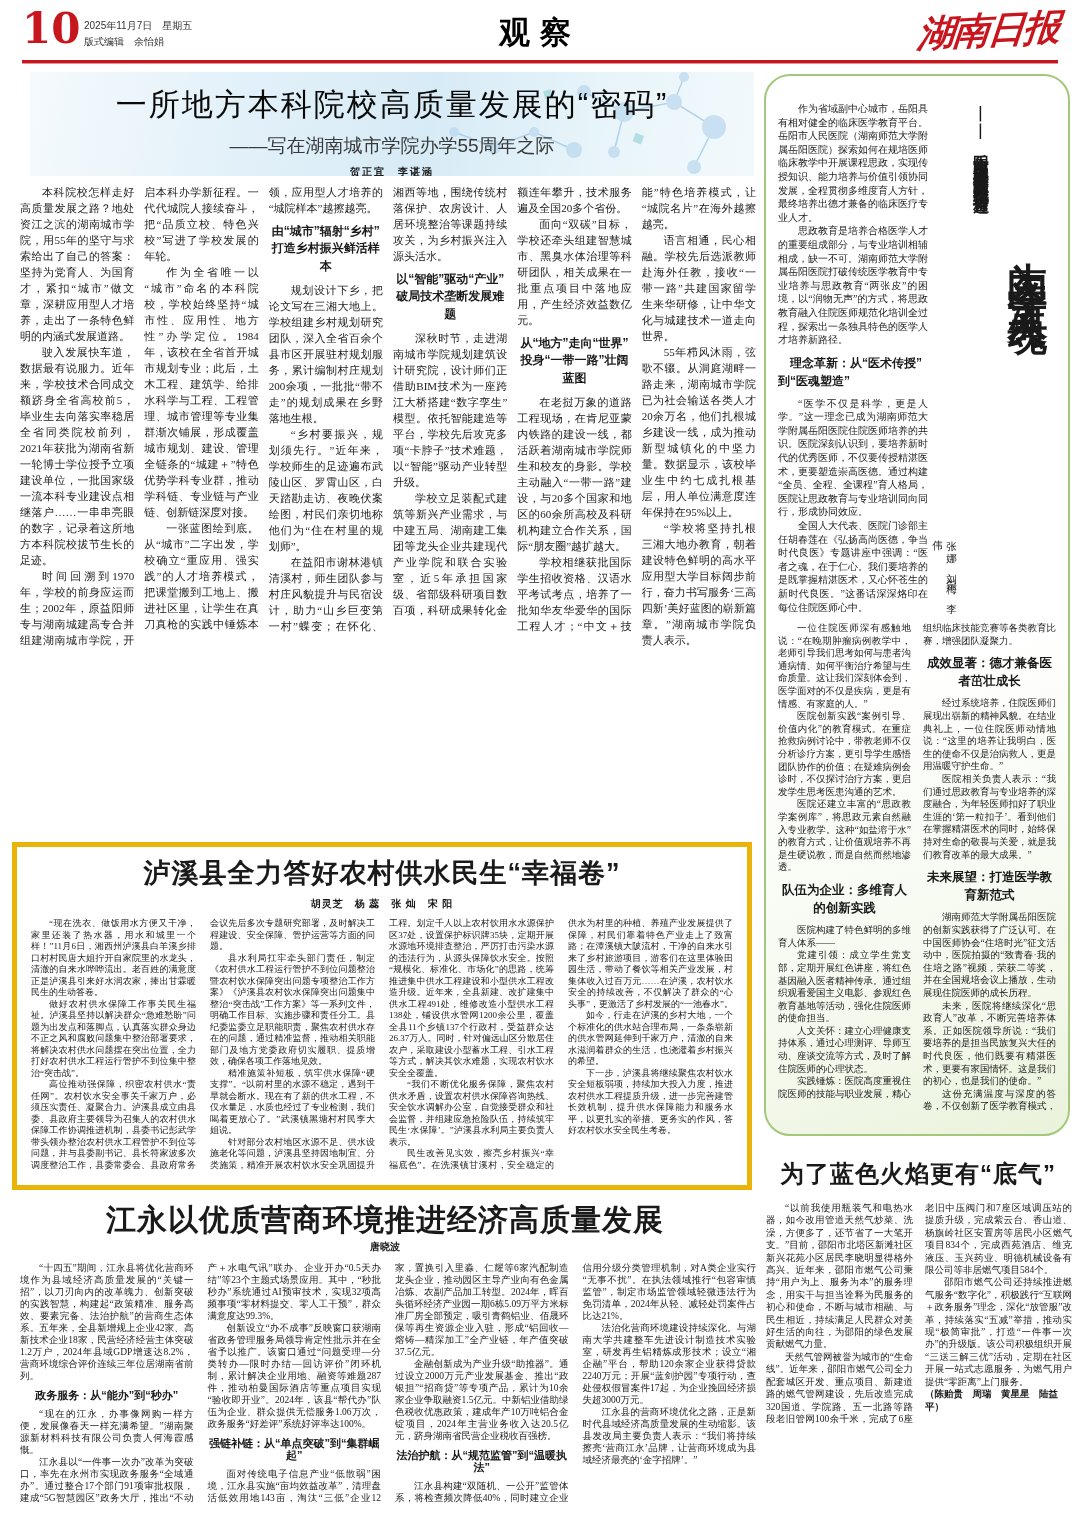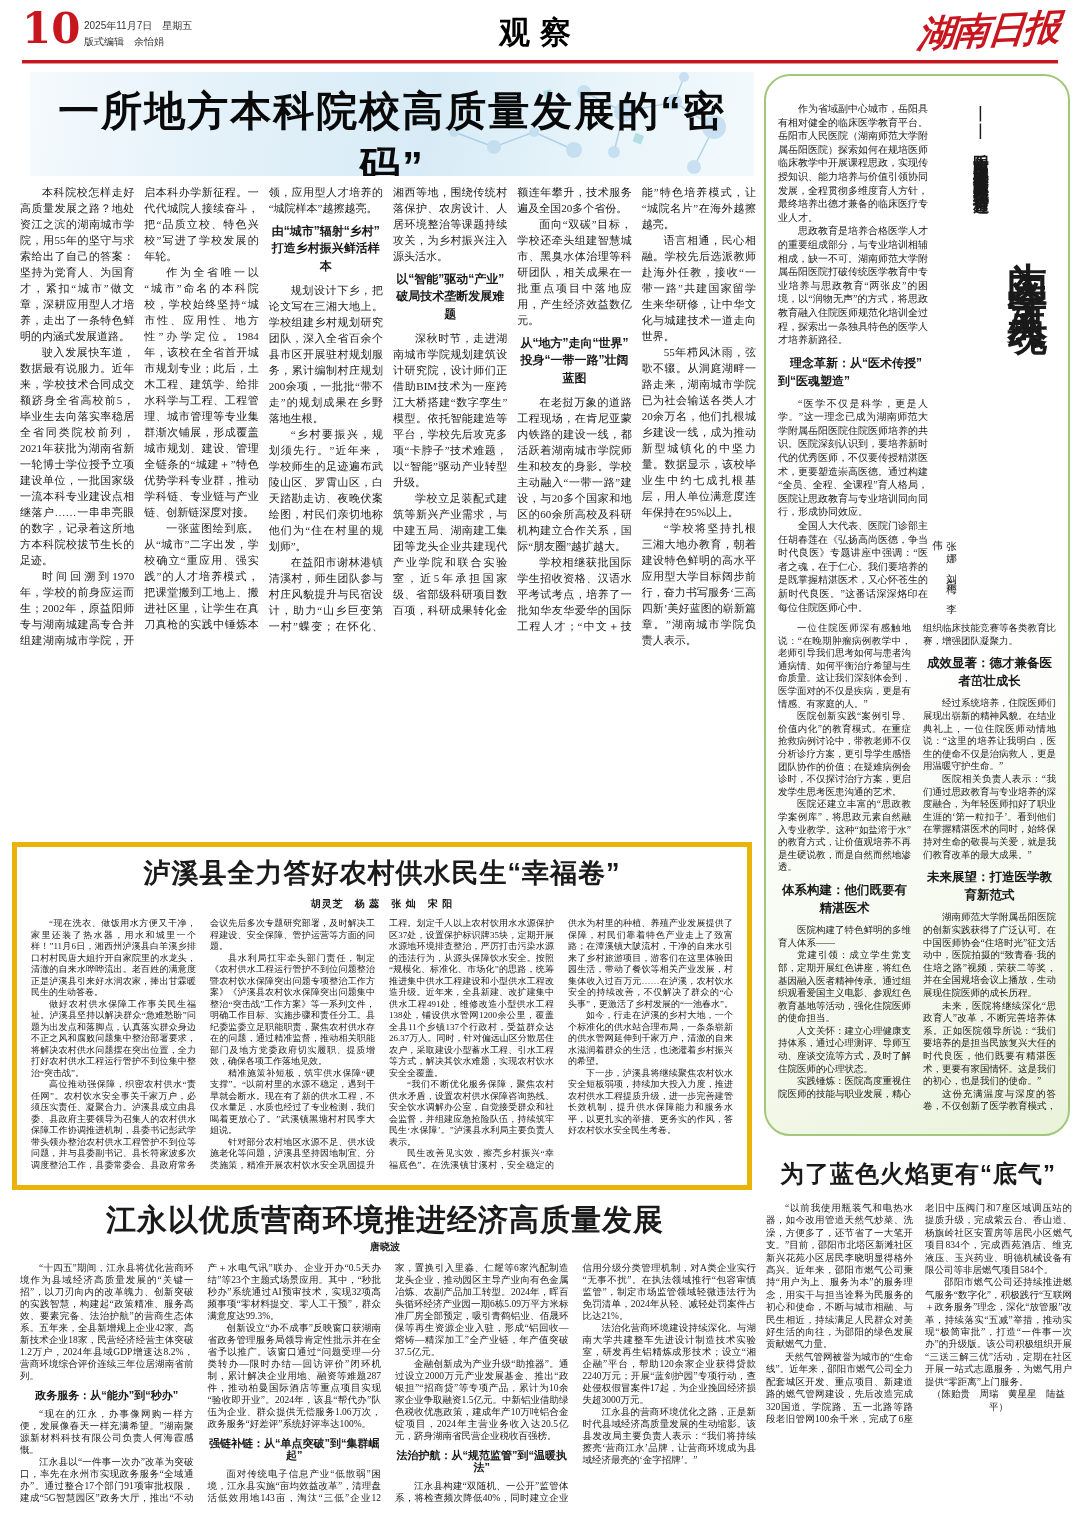--- a/index.html
+++ b/index.html
@@ -13,21 +13,21 @@
   .masthead{ position:absolute; top:12px; left:22px; right:22px; height:46px; }
   .pageno{ position:absolute; left:0; top:-4px; font-size:42px; font-weight:bold; color:#c8161e; font-family:"DejaVu Serif",serif; line-height:1;text-align:right; }
   .mh-meta{ position:absolute; left:62px; top:6px; font-size:10px; color:#333; line-height:1.6; font-family:"Liberation Sans",sans-serif; }
   .mh-section{ position:absolute; left:0; right:0; top:0; text-align:center; font-size:31px; font-weight:900; letter-spacing:10px; font-family:"Liberation Sans",sans-serif; color:#000; }
   .brand{ position:absolute; right:0; top:-6px; font-size:37px; font-weight:bold; font-style:italic; color:#c8161e; transform:skewX(-8deg) rotate(-3deg); letter-spacing:-2px; font-family:"DejaVu Serif",serif; }
   .redline{ position:absolute; top:60px; left:22px; right:22px; height:4px; border-top:3px solid #c8161e; border-bottom:1px solid #e09598; }
   
   .banner{ position:absolute; top:72px; left:30px; width:724px; height:104px; overflow:hidden;
     background:linear-gradient(100deg,#f5fafd 0%,#e3f1f9 28%,#d7ebf6 55%,#e9f5fa 80%,#f2f9fc 100%); }
   .banner svg{ position:absolute; right:0; top:0; height:104px; opacity:.75; }
-  .banner h1{ position:relative; margin-top:12px; text-align:center; font-size:41px; font-weight:700; letter-spacing:2px; font-family:"Liberation Sans",sans-serif; color:#0a0a0a; }
+  .banner h1{ position:relative; margin-top:12px; text-align:center; font-size:31px; font-weight:400; letter-spacing:2px; font-family:"Liberation Sans",sans-serif; color:#0a0a0a; }
   .banner .sub{ position:relative; margin-top:7px; text-align:center; font-size:19px; color:#3a3a3a; font-family:"Liberation Sans",sans-serif; }
   .banner .by{ position:relative; margin-top:6px; text-align:center; font-size:10px; font-weight:bold; letter-spacing:2px; }
   
   .para{ margin:0; text-indent:2em; text-align:justify; }
   .colhead{ text-indent:0; text-align:center; font-weight:bold; font-family:"Liberation Sans",sans-serif; margin:7px 0; }
   
   .lead-body{ position:absolute; top:184px; left:20px; width:736px; height:650px; overflow:hidden;
     column-count:6; column-gap:10px; font-size:11px; line-height:16px; }
   .lead-body .colhead{ font-size:12px; line-height:1.45; }
   
@@ -51,21 +51,21 @@
   .gb-vert{ flex:1; writing-mode:vertical-rl; height:502px; padding-left:2px; }
   .gb-title{ font-size:40px; font-weight:900; letter-spacing:9px; padding-top:128px; font-family:"DejaVu Serif",serif; margin-left:10px; }
   .gb-kicker{ font-size:15.5px; font-weight:bold; letter-spacing:2px; padding-top:4px; margin-left:12px; font-family:"Liberation Sans",sans-serif; }
   .gb-authors{ font-size:10.5px; letter-spacing:5px; padding-top:430px; color:#222; }
   .gb-bottom{ margin-top:8px; height:500px; overflow:hidden; column-count:2; column-gap:12px; font-size:9.5px; line-height:12.6px; }
   .gb-bottom .colhead{ font-size:12.5px; line-height:1.45; }
   
   .gas-head{ position:absolute; top:1158px; left:764px; width:308px; text-align:center; font-size:24px; font-weight:900; letter-spacing:1px; font-family:"Liberation Sans",sans-serif; }
   .gas-body{ position:absolute; top:1202px; left:766px; width:306px; height:327px; overflow:hidden;
     column-count:2; column-gap:12px; font-size:9.5px; line-height:12.4px; }
-  .credit{ text-align:center; text-indent:0; }
+  .credit{ text-align:left; text-indent:0;font-weight:bold; }
 </style>
 </head>
 <body>
 
 <div class="page">
 
   <header class="masthead">
     <div class="pageno">10</div>
     <div class="mh-meta">
       <div>2025年11月7日　星期五</div>
@@ -177,21 +177,21 @@
         <div class="gb-title">为医学注入灵魂</div>
         <div class="gb-kicker">——岳阳市人民医院将思政教育融入医师规范化培训全过程</div>
         <div class="gb-authors">张 娜　刘崇梅　李 伟</div>
       </div>
     </div>
     <div class="gb-bottom">
 
     <p class="para">一位住院医师深有感触地说：“在晚期肿瘤病例教学中，老师引导我们思考如何与患者沟通病情、如何平衡治疗希望与生命质量。这让我们深刻体会到，医学面对的不仅是疾病，更是有情感、有家庭的人。”</p>
         <p class="para">医院创新实践“案例引导、价值内化”的教育模式。在重症抢救病例讨论中，带教老师不仅分析诊疗方案，更引导学生感悟团队协作的价值；在疑难病例会诊时，不仅探讨治疗方案，更启发学生思考医患沟通的艺术。</p>
         <p class="para">医院还建立丰富的“思政教学案例库”，将思政元素自然融入专业教学。这种“如盐溶于水”的教育方式，让价值观培养不再是生硬说教，而是自然而然地渗透。</p>
-        <p class="para colhead">体系构建：他们既要有精湛医术</p>
+        <p class="para colhead">队伍为企业：多维育人的创新实践</p>
         <p class="para">医院构建了特色鲜明的多维育人体系——</p>
         <p class="para">党建引领：成立学生党支部，定期开展红色讲座，将红色基因融入医者精神传承。通过组织观看爱国主义电影、参观红色教育基地等活动，强化住院医师的使命担当。</p>
         <p class="para">人文关怀：建立心理健康支持体系，通过心理测评、导师互动、座谈交流等方式，及时了解住院医师的心理状态。</p>
         <p class="para">实践锤炼：医院高度重视住院医师的技能与职业发展，精心组织临床技能竞赛等各类教育比赛，增强团队凝聚力。</p>
         <p class="para colhead">成效显著：德才兼备医者茁壮成长</p>
         <p class="para">经过系统培养，住院医师们展现出崭新的精神风貌。在结业典礼上，一位住院医师动情地说：“这里的培养让我明白，医生的使命不仅是治病救人，更是用温暖守护生命。”</p>
         <p class="para">医院相关负责人表示：“我们通过思政教育与专业培养的深度融合，为年轻医师扣好了职业生涯的‘第一粒扣子’。看到他们在掌握精湛医术的同时，始终保持对生命的敬畏与关爱，就是我们教育改革的最大成果。”</p>
         <p class="para colhead">未来展望：打造医学教育新范式</p>
         <p class="para">湖南师范大学附属岳阳医院的创新实践获得了广泛认可。在中国医师协会“住培时光”征文活动中，医院拍摄的“致青春·我的住培之路”视频，荣获二等奖，并在全国规培会议上播放，生动展现住院医师的成长历程。</p>
         <p class="para">未来，医院将继续深化“思政育人”改革，不断完善培养体系。正如医院领导所说：“我们要培养的是担当民族复兴大任的时代良医，他们既要有精湛医术，更要有家国情怀。这是我们的初心，也是我们的使命。”</p>

